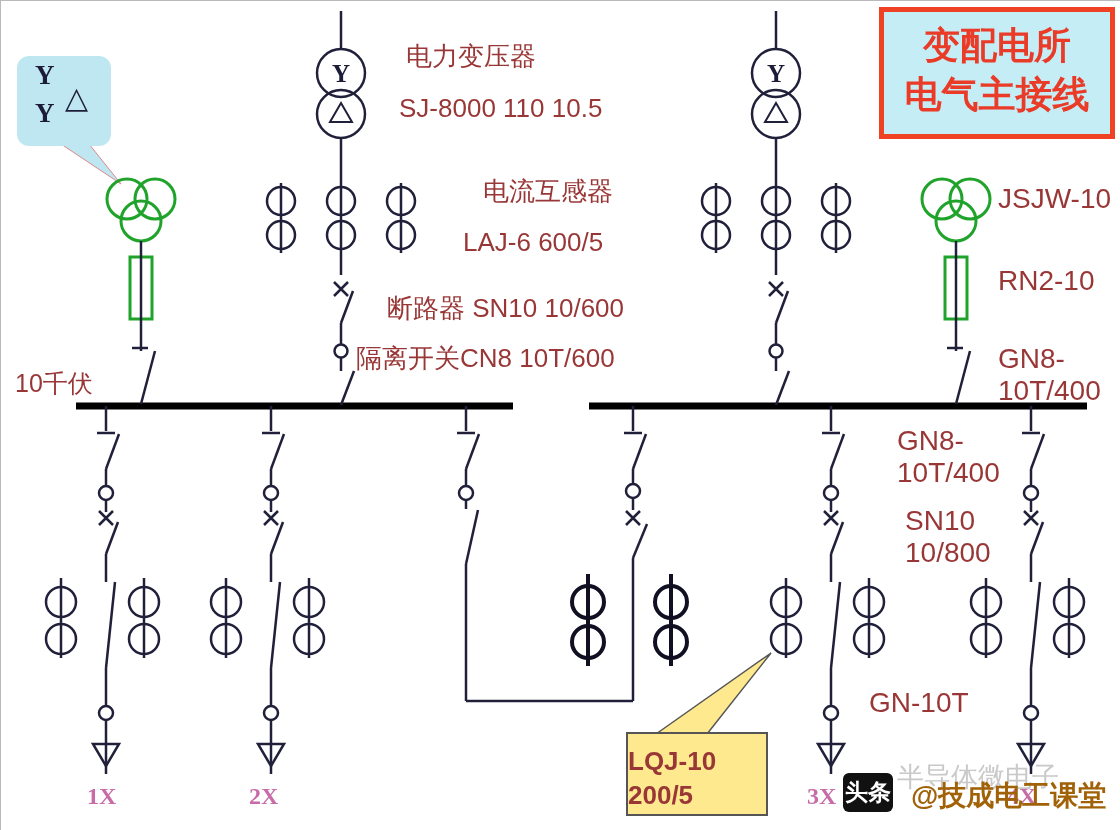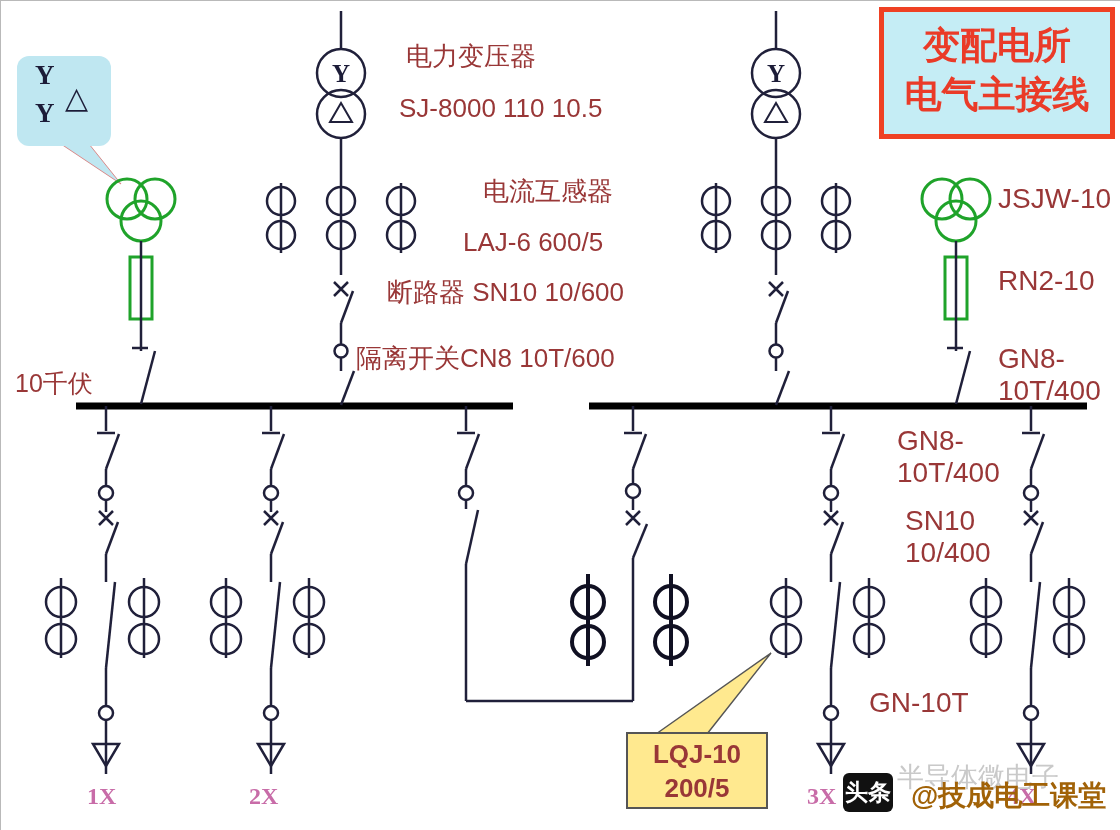--- a/index.html
+++ b/index.html
@@ -20,21 +20,21 @@
   .bubble span{position:absolute;font-weight:bold;}
   .bubble .y1{left:18px;top:4px;font-size:27px;}
   .bubble .y2{left:18px;top:42px;font-size:27px;}
   .bubble .dl{left:48px;top:24px;font-size:30px;font-weight:normal;}
 
   .feeder-lbl{position:absolute;color:#c86ca8;font-weight:bold;font-size:24px;
               font-family:"Liberation Serif",serif;z-index:3;}
 
   .callout{position:absolute;left:625px;top:731px;width:138px;height:70px;background:#ffe98f;
            border:2px solid #555;color:#993737;font-weight:bold;font-size:26px;
-           text-align:center;line-height:34px;padding-top:3px;z-index:3;}
+           line-height:34px;padding-top:10px;z-index:3;}
 
   .wm-faint{position:absolute;left:896px;top:746px;color:#c9c9c9;font-size:27px;z-index:1;white-space:nowrap;margin-top:12px;}
   .wm-badge{position:absolute;left:842px;top:772px;background:#111;color:#fff;font-size:23px;
             font-weight:bold;padding:4px 2px;border-radius:6px;z-index:3;}
   .wm-handle{position:absolute;left:910px;top:776px;color:#a16207;font-size:28px;font-weight:bold;z-index:3;white-space:nowrap;}
 </style>
 </head>
 <body>
 
 <div class="stage">
@@ -167,39 +167,39 @@
     <span class="y1">Y</span>
     <span class="y2">Y</span>
     <span class="dl">△</span>
   </div>
 
   <div class="lbl" style="left:14px;top:366px;font-size:25px;">10千伏</div>
   <div class="lbl" style="left:405px;top:38px;">电力变压器</div>
   <div class="lbl" style="left:398px;top:92px;">SJ-8000 110 10.5</div>
   <div class="lbl" style="left:438px;top:173px;margin-left:44px;">电流互感器</div>
   <div class="lbl" style="left:462px;top:226px;">LAJ-6 600/5</div>
-  <div class="lbl" style="left:386px;top:274px;">断路器  SN10  10/600</div>
+  <div class="lbl" style="left:386px;top:290px;">断路器  SN10  10/600</div>
   <div class="lbl" style="left:355px;top:340px;text-align:right;">隔离开关CN8  10T/600</div>
 
   <div class="lbl sz24" style="left:997px;top:182px;">JSJW-10</div>
   <div class="lbl sz24" style="left:997px;top:264px;">RN2-10</div>
 
   <div class="lbl sz24" style="left:997px;top:342px;">
     <span class="ln">GN8-</span>
     <span class="ln">10T/400</span>
   </div>
 
   <div class="lbl sz24" style="left:896px;top:424px;">
     <span class="ln">GN8-</span>
     <span class="ln">10T/400</span>
   </div>
 
   <div class="lbl sz24" style="left:904px;top:504px;">
     <span class="ln">SN10</span>
-    <span class="ln">10/400</span>
+    <span class="ln">10/800</span>
   </div>
 
   <div class="lbl sz24" style="left:868px;top:686px;">GN-10T</div>
 
   <div class="callout">
     <div>LQJ-10</div>
     <div>200/5</div>
   </div>
 
   <div class="feeder-lbl" style="left:86px;top:782px;">1X</div>

